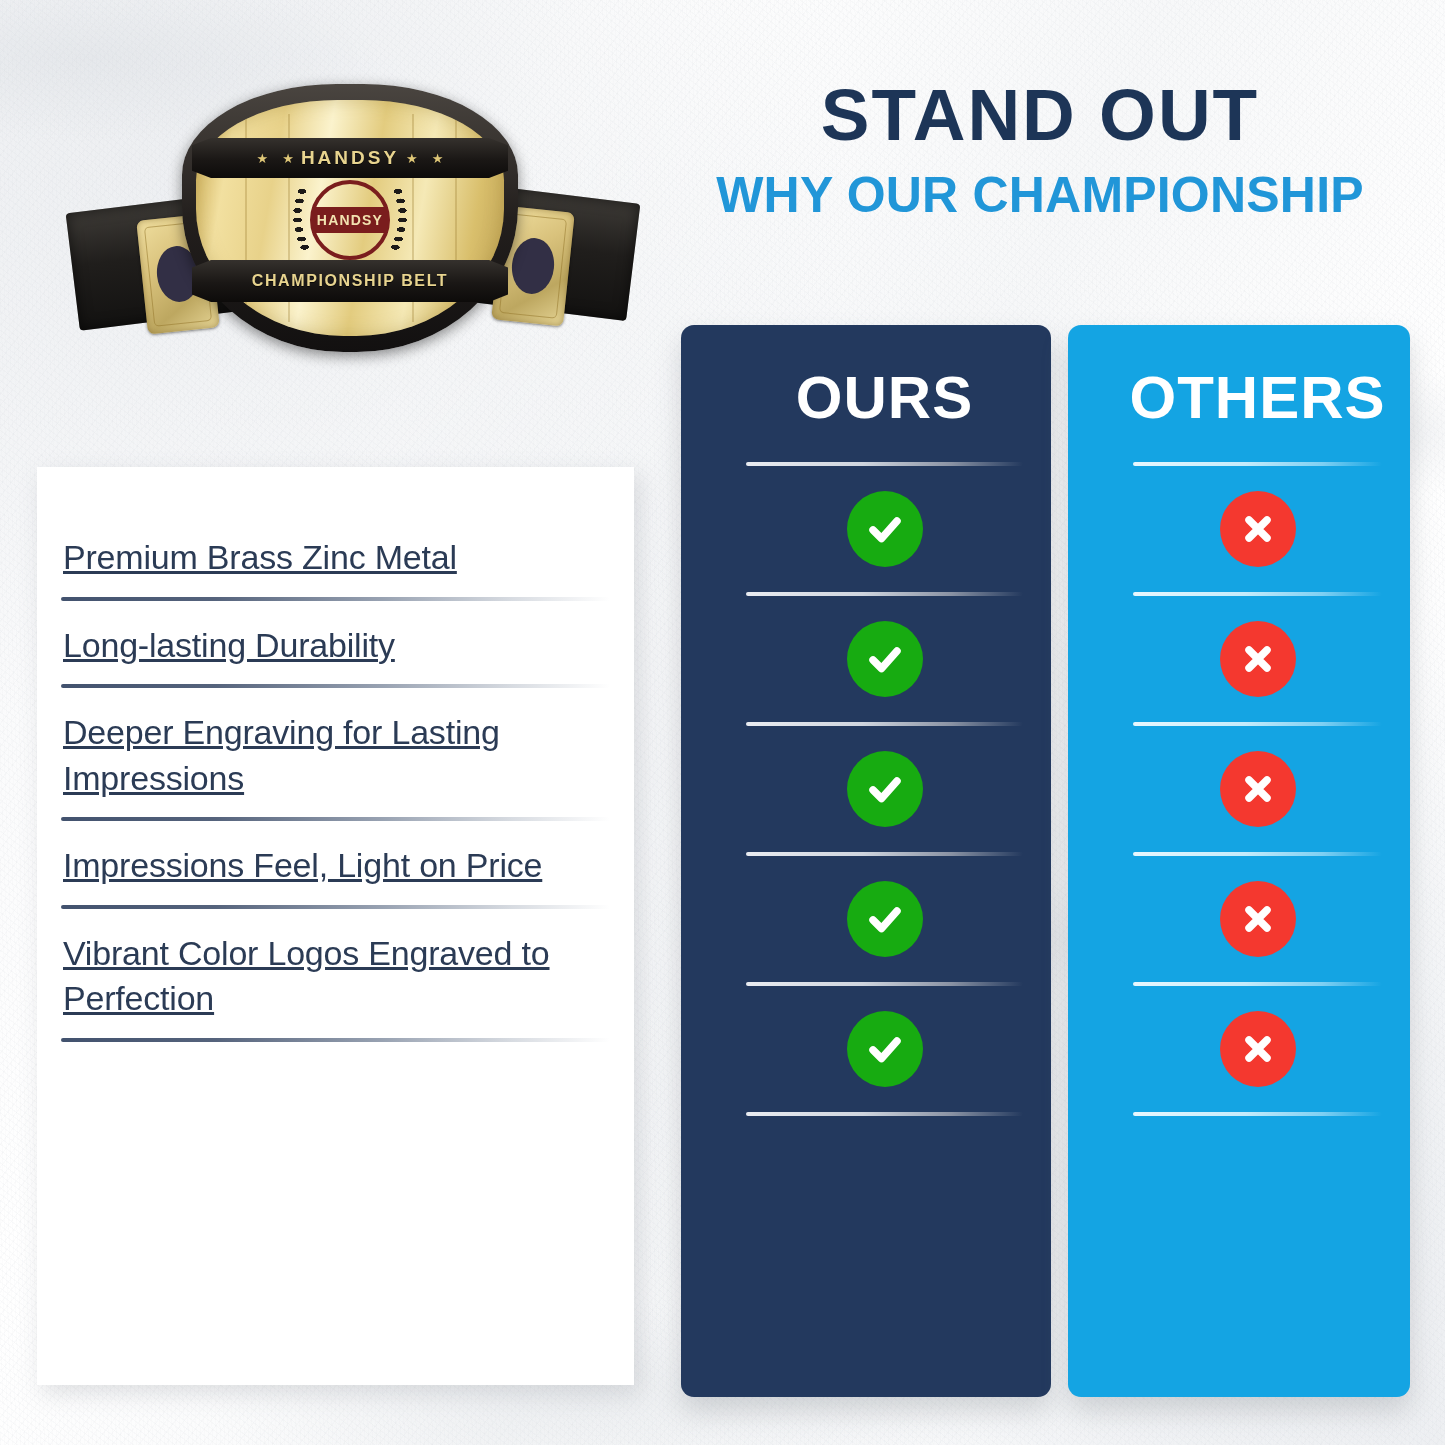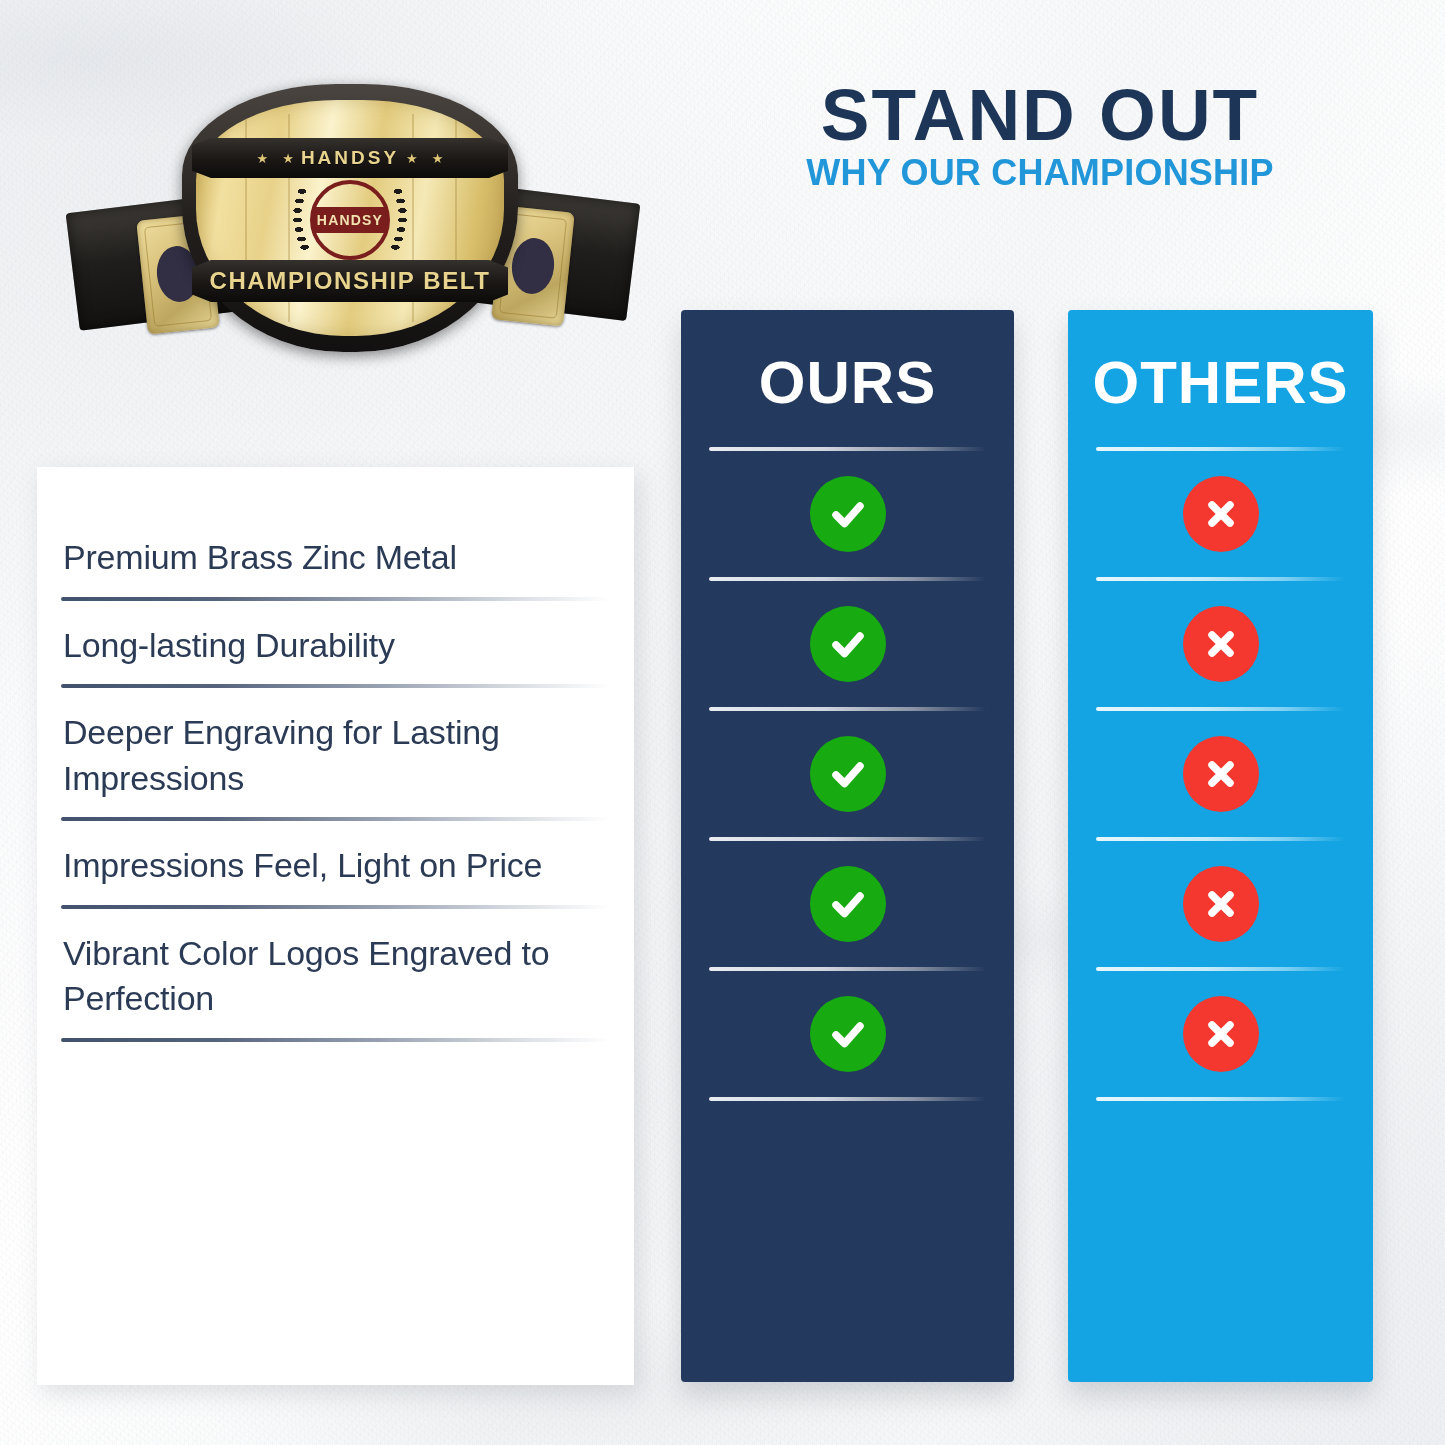--- a/index.html
+++ b/index.html
@@ -63,21 +63,22 @@
   }
   #headline .h1 {
     font-size: 73px;
     font-weight: bold;
     letter-spacing: 2px;
     color: #1d3557;
     line-height: 1.02;
     margin-top: 22px;
   }
   #headline .h2 {
-    font-size: 36px;
+    margin-top: 14px;
+    font-size: 50px;
     font-weight: bold;
     letter-spacing: 0.2px;
     color: #2196d8;
     line-height: 1.18;
   }
 
   
   #belt-wrap {
     position: absolute;
     left: 60px;
@@ -172,21 +173,21 @@
   .banner-top { top: 54px; }
   .banner-bot { top: 176px; height: 42px; }
   .banner-text {
     color: #e8d48f;
     font-weight: bold;
     font-size: 19px;
     letter-spacing: 3px;
     white-space: nowrap;
     text-shadow: 0 1px 0 rgba(0,0,0,0.7);
   }
-  .banner-bot .banner-text { font-size: 24px; letter-spacing: 1.6px; }
+  .banner-bot .banner-text { font-size: 16px; letter-spacing: 1.6px; }
   .bstar { color: #e0c878; font-size: 13px; margin: 0 7px; }
 
   .belt-logo {
     position: absolute;
     left: 50%; top: 98px;
     transform: translateX(-50%);
     width: 118px; height: 76px;
     z-index: 4;
   }
   .logo-circle {
@@ -248,37 +249,39 @@
     padding: 62px 24px 0 24px;
   }
   .feature-row { }
   .feature-text {
     font-size: 34px;
     line-height: 1.34;
     color: #2b3b55;
     font-weight: normal;
     padding: 6px 2px 14px 2px;
     letter-spacing: -0.2px;
+    text-decoration: underline;
   }
   .feature-rule {
     height: 4px;
     border-radius: 2px;
     background: linear-gradient(90deg, #42526e 0%, #55637c 28%, #97a1b1 58%, #d7dbe1 82%, rgba(255,255,255,0) 100%);
     margin: 2px 0 16px 0;
   }
 
   
   .compare-card {
     position: absolute;
-    top: 310px;
+    top: 325px;
     width: 333px;
     height: 1072px;
-    border-radius: 4px;
+    border-radius: 13px;
     z-index: 5;
     box-shadow: 0 14px 26px rgba(120,125,132,0.28);
+    padding-left: 37px;
   }
   #card-ours {
     left: 681px;
     background: #23395e;
   }
   #card-others {
     left: 1068px;
     width: 305px;
     background: #14a4e3;
   }

